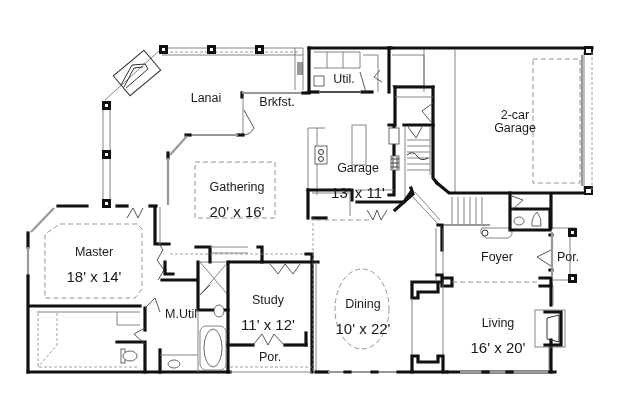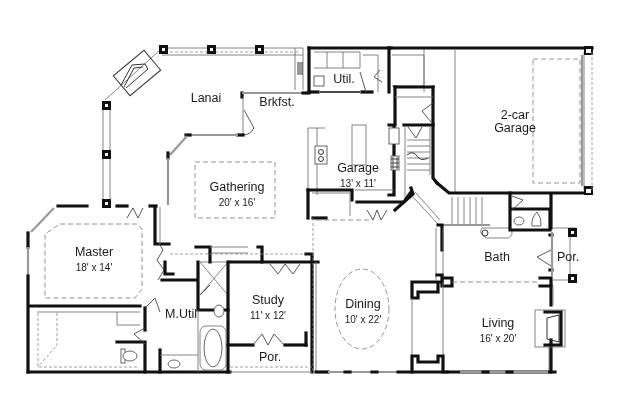--- a/index.html
+++ b/index.html
@@ -11,21 +11,21 @@
     .line-dk { stroke: #333; stroke-width: 1; fill: none; }
     .win { stroke: #999; stroke-width: 2.2; fill: none; }
     .dash { stroke: #888; stroke-width: 0.9; fill: none; stroke-dasharray: 5 3; }
     .dash-fine { stroke: #888; stroke-width: 0.8; fill: none; stroke-dasharray: 3 2; }
     .post { fill: #111; }
     .post-in { fill: #fff; }
     .door { stroke: #444; stroke-width: 0.9; fill: none; }
     .fixture { stroke: #555; stroke-width: 0.9; fill: #fff; }
     .lbl { position: absolute; font-family: Liberation Sans, sans-serif; color: #1a1a1a; text-align: center; white-space: nowrap; transform: translateX(-50%); line-height: 1; }
     .lbl .name { display: block; font-size: 12.5px; }
-    .lbl .dim { display: block; font-size: 10px; margin-top: 4px; }
+    .lbl .dim { display: block; font-size: 15px; margin-top: 10px; }
   </style>
 </head>
 <body>
 
 <svg id="plan" viewBox="0 0 620 415" xmlns="http://www.w3.org/2000/svg">
 
   <g>
     <path class="line" d="M162 48 L303 48 M162 55 L303 55"></path>
     <path class="line" d="M103 102 L103 208 M110 102 L110 208"></path>
     <path class="dash-fine" d="M165 52 L300 52"></path>
@@ -306,21 +306,21 @@
   <span class="dim">11' x 12'</span>
 </div>
 <div class="lbl" style="left:270px; top:351px;">
   <span class="name">Por.</span>
 </div>
 <div class="lbl" style="left:363px; top:298px;">
   <span class="name">Dining</span>
   <span class="dim">10' x 22'</span>
 </div>
 <div class="lbl" style="left:497px; top:251px;">
-  <span class="name">Bath</span>
+  <span class="name">Foyer</span>
 </div>
 <div class="lbl" style="left:568px; top:251px;">
   <span class="name">Por.</span>
 </div>
 <div class="lbl" style="left:498px; top:317px;">
   <span class="name">Living</span>
   <span class="dim">16' x 20'</span>
 </div>
 
 </body></html>

